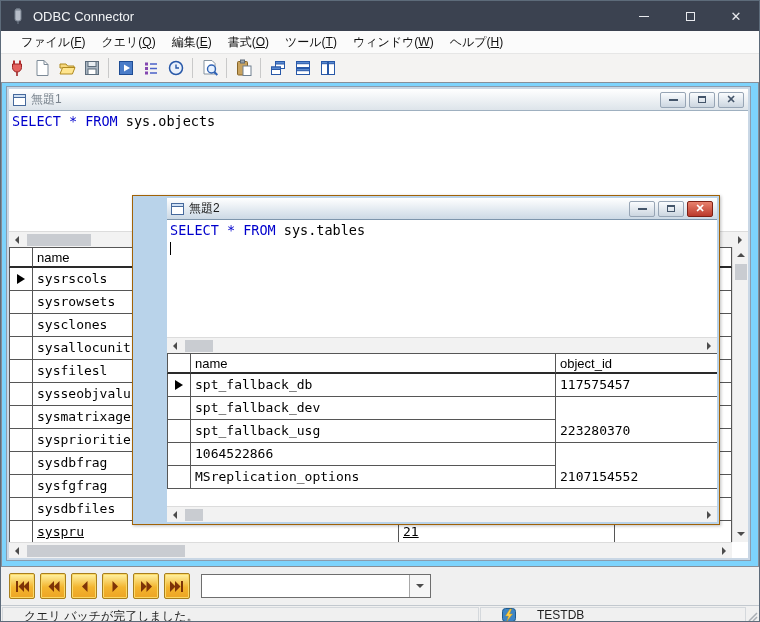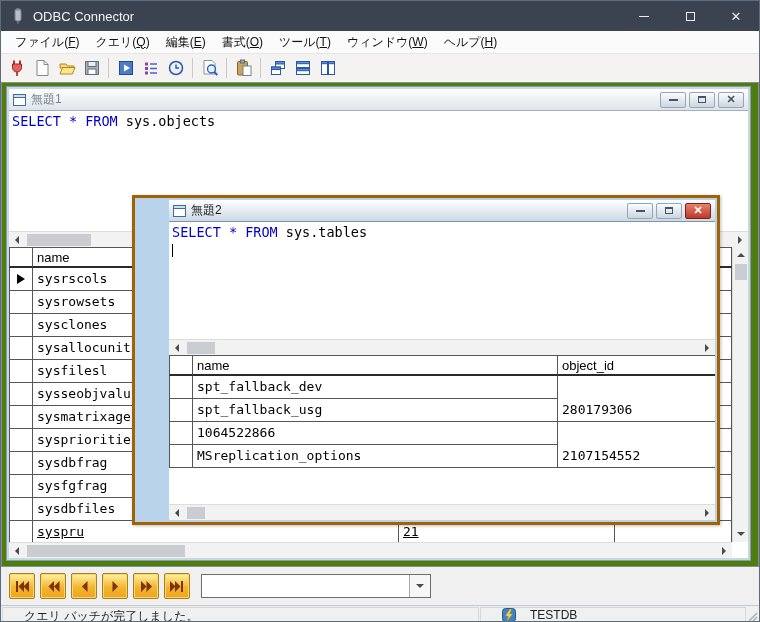--- a/index.html
+++ b/index.html
@@ -11,31 +11,31 @@
   }
   
   .titlebar { position:absolute; left:0; top:0; width:100%; height:30px; background:#3b4250; display:flex; align-items:center; }
   .titlebar .appicon { margin:0 8px 0 10px; display:flex; }
   .titlebar .title { color:#f2f4f6; font-size:13px; }
   .win-controls { position:absolute; right:0; top:0; height:30px; display:flex; }
   .win-btn { width:46px; height:30px; display:flex; align-items:center; justify-content:center; color:#e8eaee; font-size:13px; }
   .glyph-min { width:10px; height:1px; background:#e8eaee; display:block; }
   .glyph-max { width:9px; height:9px; border:1px solid #e8eaee; display:block; }
   
-  .menubar { position:absolute; left:0; top:30px; width:100%; height:23px; background:#fbfbfb; border-bottom:1px solid #e6e6e6; display:flex; align-items:center; padding-left:6px; }
+  .menubar { position:absolute; left:0; top:30px; width:100%; height:23px; background:#fbfbfb; border-bottom:1px solid #e6e6e6; display:flex; align-items:center; padding-left:12px; }
   .menu-item { font-size:12px; color:#111; padding:3px 8px; white-space:nowrap; }
   
   .toolbar { position:absolute; left:0; top:53px; width:100%; height:28px; background:#f4f3f2; display:flex; align-items:center; padding-left:3px; }
   .tb-btn { width:25px; height:24px; display:flex; align-items:center; justify-content:center; }
   .tb-sep { width:1px; height:20px; background:#c9c9c9; margin:0 4px; }
   
-  .mdi { position:absolute; left:0; top:81px; width:100%; height:485px; background:#4d7c0f; border:1px solid #878e98; }
+  .mdi { position:absolute; left:0; top:81px; width:100%; height:485px; background:#7dd3fc; border:1px solid #878e98; }
   .mdi-child { position:absolute; }
   .child-frame { width:100%; height:100%; padding:2px; border:1px solid #8a9cae; background:#c9d7e5; display:flex; flex-direction:column; }
-  .mdi-child.active .child-frame { border:3px solid #a16207; background:#b9d3ea;padding-left:34px; }
+  .mdi-child.active .child-frame { border:1px solid #a16207; background:#b9d3ea;padding-left:34px; }
   .child-titlebar { height:22px; flex:0 0 22px; background:linear-gradient(#ffffff,#dde4ea); display:flex; align-items:center; padding:0 4px; border-bottom:1px solid #9fb0c0; }
   .mdi-child.active .child-titlebar { background:linear-gradient(#ffffff,#ccd9e5); border-bottom:1px solid #7d95ac; }
   .child-title { font-size:12px; color:#79838d; margin-left:5px; flex:1; }
   .mdi-child.active .child-title { color:#1a1a1a; }
   .child-btns { display:flex; gap:3px; }
   .child-btn { width:26px; height:16px; border:1px solid #97a5b5; border-radius:2px; background:linear-gradient(#fafcfe,#ccd6e0); display:flex; align-items:center; justify-content:center; }
   .child-btn .dash { width:9px; height:2px; background:#44556a; }
   .child-btn .restore { width:8px; height:7px; border:1px solid #44556a; border-top-width:2px; }
   .child-btn.inactive-close { font-size:11px; color:#44556a; font-weight:bold; }
   .child-btn.close-red { background:linear-gradient(#e8816d,#bb3a2c); border-color:#7e2016; color:#fff; font-weight:bold; font-size:11px; }
@@ -70,21 +70,21 @@
   
   .navbar { position:absolute; left:0; top:566px; width:100%; height:38px; background:#f0f0f0; }
   .nav-btn { position:absolute; top:6px; width:26px; height:26px; border:1px solid #a87f1d; border-radius:2px; background:linear-gradient(#fff3a6,#f3b52f 55%,#eda424); box-shadow:inset 0 0 0 1px #fbd967; display:flex; align-items:center; justify-content:center; }
   .combo { position:absolute; left:156px; top:7px; width:230px; height:24px; border:1px solid #6e6e6e; background:#fff; display:flex; }
   .combo-value { flex:1; font-size:12px; padding:4px; color:#000; }
   .combo-btn { width:21px; border-left:1px solid #a8a8a8; background:#f6f6f6; display:flex; align-items:center; justify-content:center; }
   
   .statusbar { position:absolute; left:0; top:604px; width:100%; height:18px; background:#f0f0f0; border-top:1px solid #c2c8ce; font-size:12px; color:#222; }
   .sb-panel { position:absolute; top:1px; bottom:1px; border:1px solid #d4d8dc; display:flex; align-items:flex-start; padding:0 21px; }
   .sb-left { left:1px; width:477px; }
-  .sb-right { left:479px; width:266px; gap:14px; }
+  .sb-right { left:479px; width:266px; gap:21px; }
   .sb-grip { position:absolute; right:1px; top:1px; bottom:1px; width:14px; display:flex; align-items:flex-end; justify-content:flex-end; }
 </style>
 </head>
 <body>
 
 <div class="app">
 
   <div class="titlebar">
     <span class="appicon">
       <svg width="14" height="16" viewBox="0 0 14 16">
@@ -380,27 +380,34 @@
               </div>
           </div>
           <div class="gridwrap">
             <div class="grid-area" style="right:0;" id="w2-grid">
                 <div class="grid-row grid-head" style="grid-template-columns: 24px 365px 191px;">
                   <div class="grid-cell marker"></div>
                   <div class="grid-cell">name</div>
                   <div class="grid-cell">object_id</div>
                 </div>
                 <div class="grid-row" style="grid-template-columns: 24px 365px 191px;">
+                  <div class="grid-cell marker">
+                    <span class="mk-tri"></span>
+                  </div>
+                  <div class="grid-cell">spt_fallback_db</div>
+                  <div class="grid-cell">117575457</div>
+                </div>
+                <div class="grid-row" style="grid-template-columns: 24px 365px 191px;">
                   <div class="grid-cell marker"></div>
                   <div class="grid-cell">spt_fallback_dev</div>
                 </div>
                 <div class="grid-row" style="grid-template-columns: 24px 365px 191px;">
                   <div class="grid-cell marker"></div>
                   <div class="grid-cell">spt_fallback_usg</div>
-                  <div class="grid-cell">280179306</div>
+                  <div class="grid-cell">223280370</div>
                 </div>
                 <div class="grid-row" style="grid-template-columns: 24px 365px 191px;">
                   <div class="grid-cell marker"></div>
                   <div class="grid-cell">1064522866</div>
                 </div>
                 <div class="grid-row" style="grid-template-columns: 24px 365px 191px;">
                   <div class="grid-cell marker"></div>
                   <div class="grid-cell">MSreplication_options</div>
                   <div class="grid-cell">2107154552</div>
                 </div>

